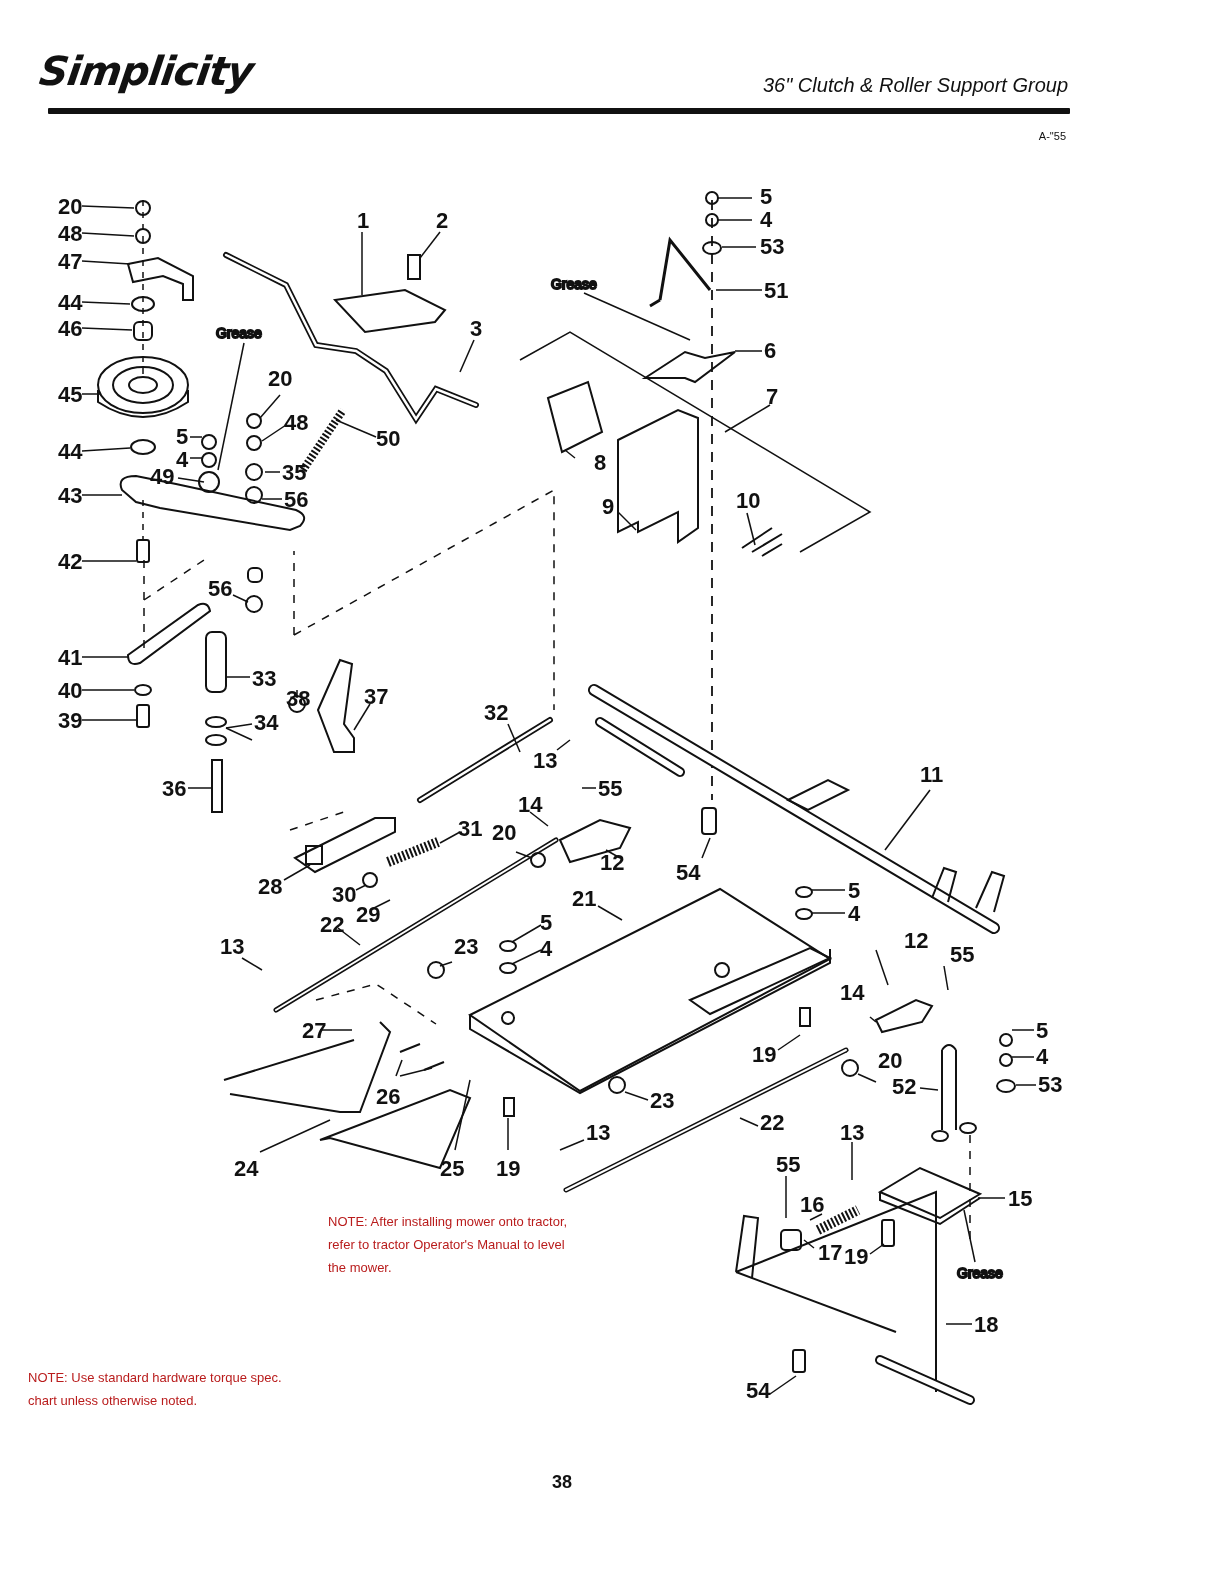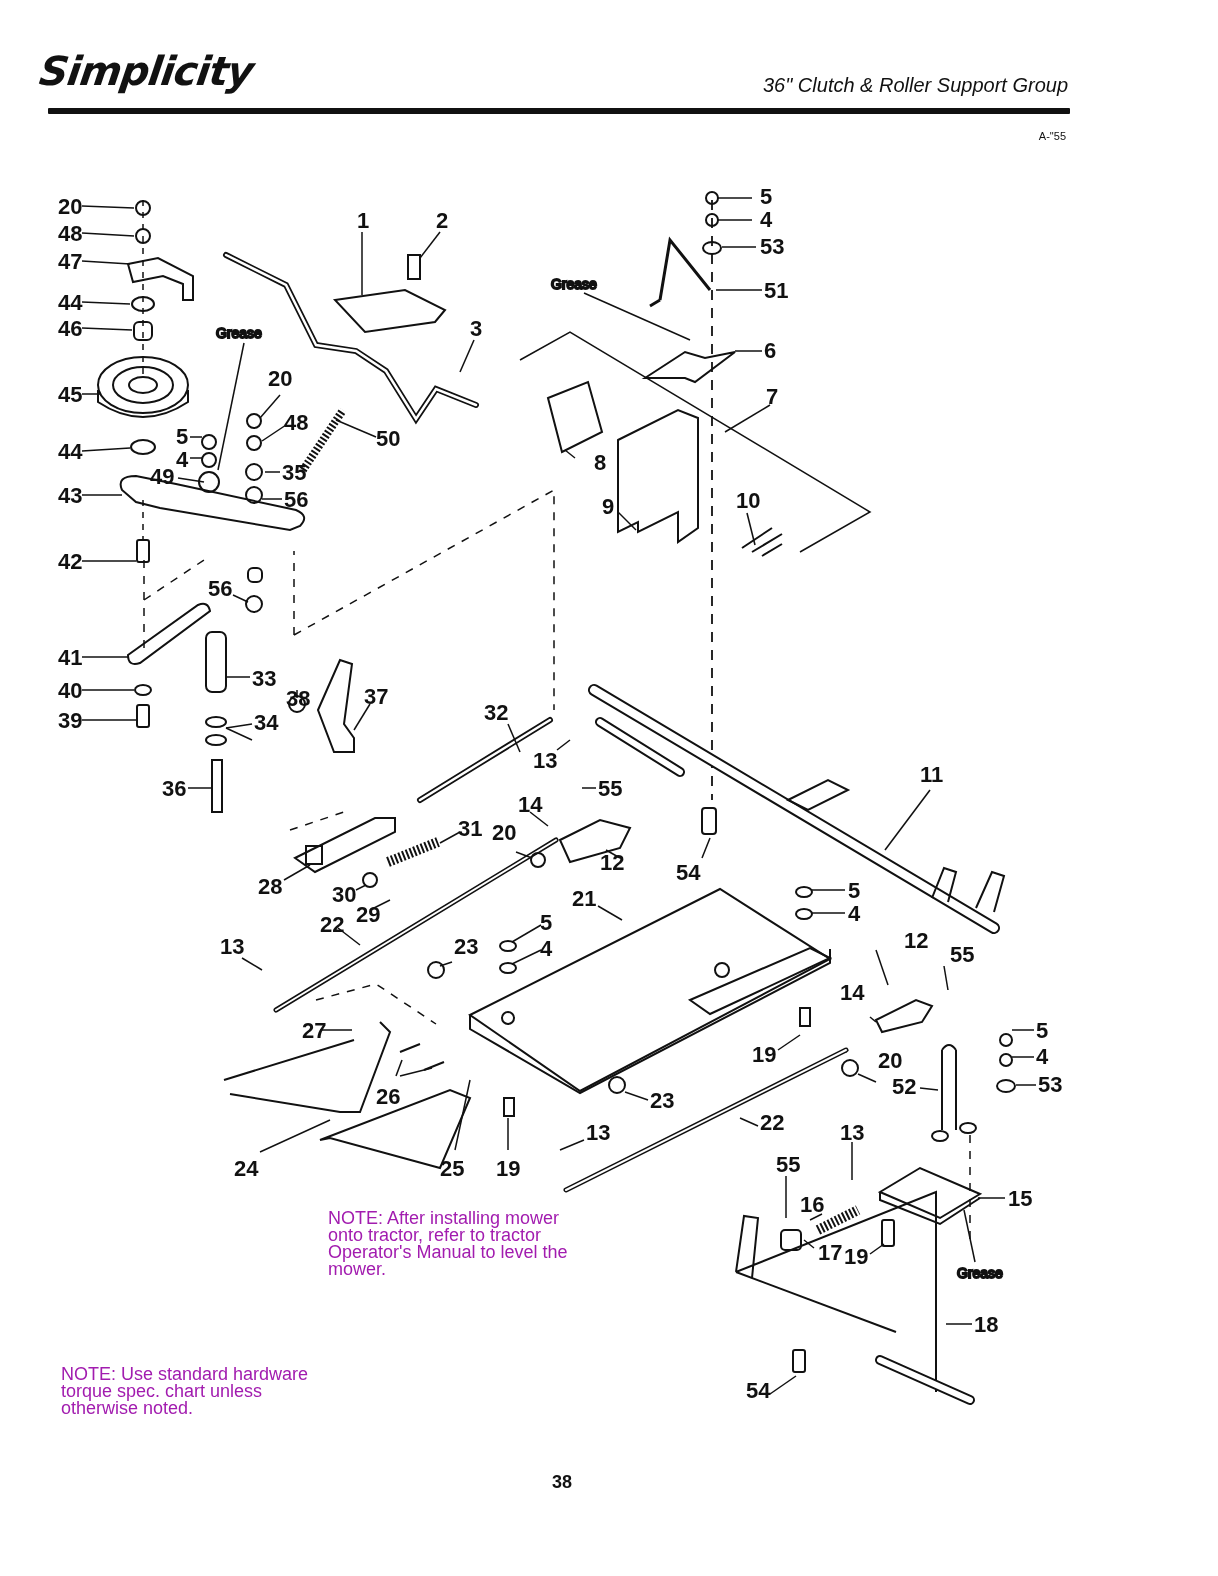--- a/index.html
+++ b/index.html
@@ -4,22 +4,22 @@
 <style>
   html, body { margin: 0; padding: 0; background: #ffffff; }
   body { width: 1218px; height: 1576px; position: relative; overflow: hidden; font-family: "Liberation Sans", sans-serif; color: #111; }
   .brand { position: absolute; left: 40px; top: 48px; font-family: "DejaVu Sans", sans-serif; font-weight: bold; font-style: italic; font-size: 40px; letter-spacing: -1px; color: #111; transform: skewX(-8deg); }
   .title { position: absolute; right: 150px; top: 74px; font-style: italic; font-size: 20px; color: #111; }
   .rule { position: absolute; left: 48px; top: 108px; width: 1022px; height: 6px; background: #111; border-radius: 1px; }
   .code { position: absolute; right: 152px; top: 130px; font-size: 11px; color: #111; }
   svg.diagram { position: absolute; left: 0; top: 0; }
   .lbl { font-family: "Liberation Sans Narrow", "Liberation Sans", sans-serif; font-weight: bold; font-size: 22px; fill: #111; }
   .small { font-family: "Liberation Sans", sans-serif; font-size: 14px; fill: #111; }
-  .note { position: absolute; font-size: 18px; line-height: 17px; color: #a21caf; }
-  .note-left { left: 28px; top: 1366px; width: 280px; margin-left: 33px; }
+  .note { position: absolute; font-size: 13px; line-height: 23px; color: #b91c1c; }
+  .note-left { left: 28px; top: 1366px; width: 280px; }
   .note-mid { left: 328px; top: 1210px; width: 240px; }
   .page { position: absolute; left: 552px; top: 1472px; font-weight: bold; font-size: 18px; }
 </style>
 </head>
 <body>
 
 <div class="brand">Simplicity</div>
 <div class="title">36" Clutch &amp; Roller Support Group</div>
 <div class="rule"></div>
 <div class="code">A-"55</div>

